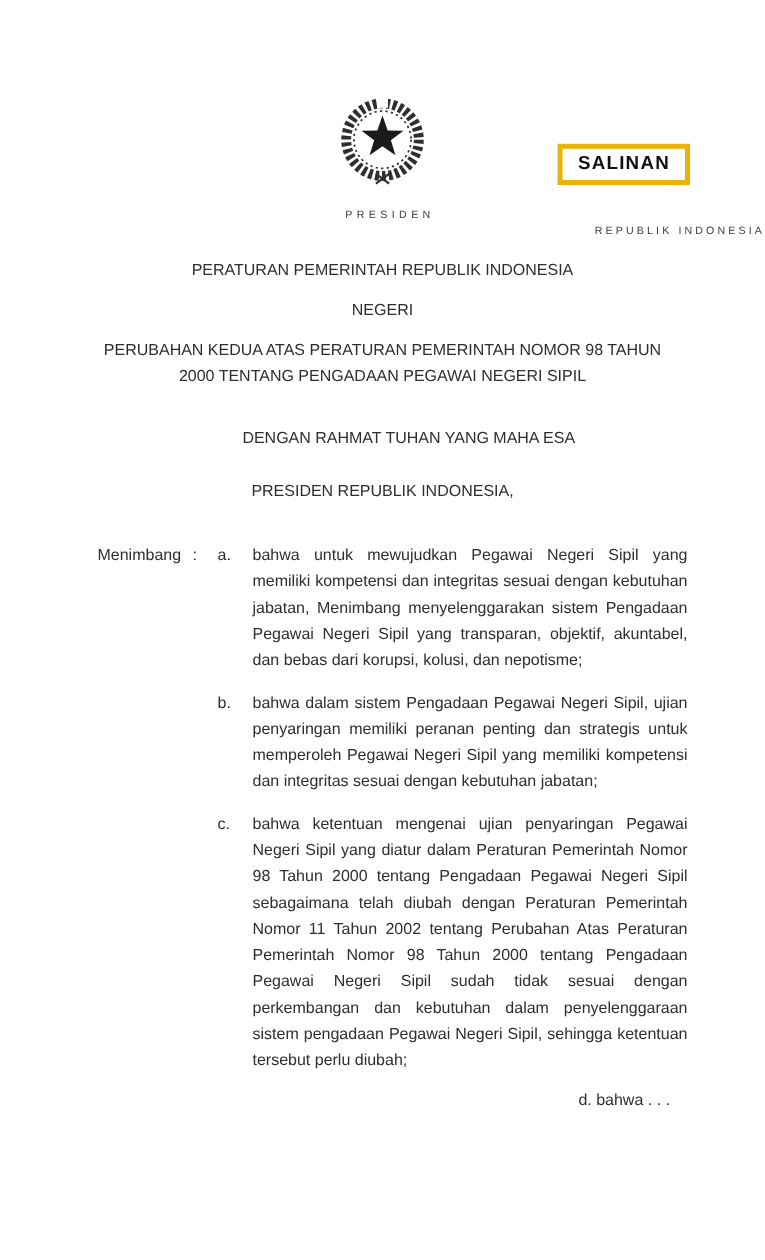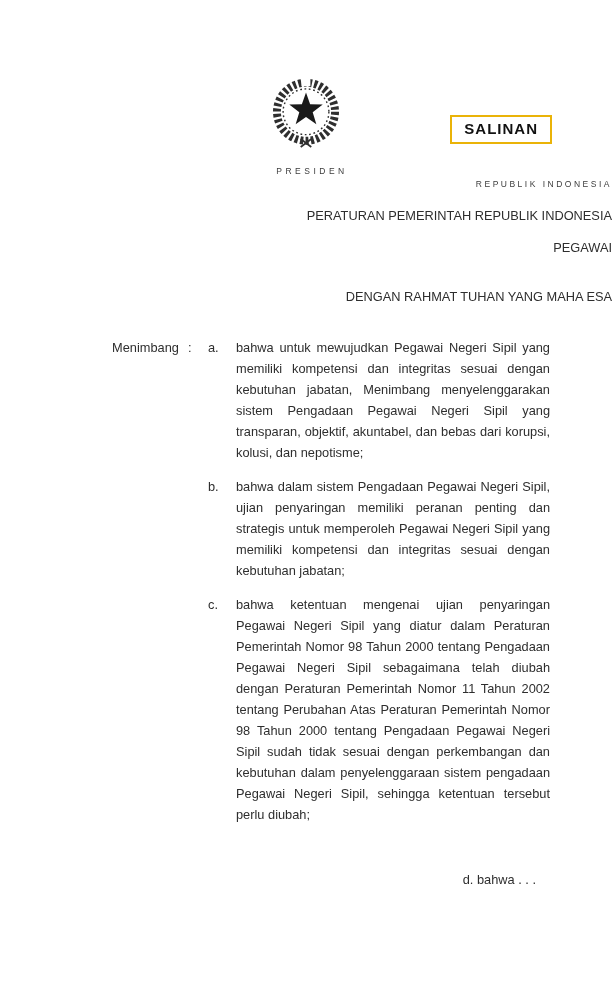--- a/index.html
+++ b/index.html
@@ -6,43 +6,43 @@
   html,body { background:#ffffff; }
   .page {
     width:612px; height:1008px; position:relative; margin:0 auto;
     background:#ffffff; color:#2e2e2e; overflow:hidden;
     font-family:"Liberation Sans", sans-serif;
   }
 
   
   .stamp {
     position:absolute; top:115px; right:60px;
-    border:2px solid #eab308; padding:3px 12px 4px 12px; background:#fff;
+    border:4px solid #eab308; padding:3px 12px 4px 12px; background:#fff;
   }
   .stamp span { font-weight:bold; font-size:15px; letter-spacing:1px; color:#111; }
 
   
   .emblem { padding-top:66px; display:flex; justify-content:center; }
 
   
   .letterhead { text-align:center; margin-top:12px; color:#3c3c3c;padding-left:12px; }
   .lh1 { font-size:8.5px; letter-spacing:3.5px; }
   .lh2 { font-size:8.5px; letter-spacing:2.5px; margin-top:3px;text-align:right; }
 
   
   .titleblock { text-align:center; margin-top:16px; font-size:12.8px; color:#2e2e2e; }
-  .titleblock p { margin:11px auto 0 auto; line-height:21px;text-align:right; }
+  .titleblock p { margin:11px auto 0 auto; line-height:21px; }
   .t-subject { max-width:452px; }
   .t-invocation { margin-top:28px !important;padding-left:42px; }
   .t-authority { margin-top:22px !important; }
 
   
   .menimbang {
     display:flex; align-items:flex-start;
-    margin-top:30px; padding:0 62px 0 112px;
+    margin-top:30px; padding:0 62px 0 78px;
     font-size:12.8px; line-height:21px;justify-content:center;
   }
   .m-label { flex:0 0 72px; }
   .m-colon { flex:0 0 24px; text-align:left; padding-left:4px; }
   .m-items { flex:1 1 auto; }
   .m-item { display:flex; margin-bottom:13px; }
   .m-item:last-child { margin-bottom:0; }
   .m-letter { flex:0 0 28px; }
   .m-text { flex:1 1 auto; text-align:justify; }
 
@@ -76,22 +76,24 @@
     </svg>
   </div>
 
   <div class="letterhead">
     <div class="lh1">PRESIDEN</div>
     <div class="lh2">REPUBLIK INDONESIA</div>
   </div>
 
   <div class="titleblock">
     <p class="t-line1">PERATURAN PEMERINTAH REPUBLIK INDONESIA</p>
-    <p class="t-line3">PEGAWAI</p>
+    <p class="t-line3">NEGERI</p>
+    <p class="t-subject">PERUBAHAN KEDUA ATAS PERATURAN PEMERINTAH NOMOR 98 TAHUN 2000 TENTANG PENGADAAN PEGAWAI NEGERI SIPIL</p>
     <p class="t-invocation">DENGAN RAHMAT TUHAN YANG MAHA ESA</p>
+    <p class="t-authority">PRESIDEN REPUBLIK INDONESIA,</p>
   </div>
 
   <div class="menimbang">
     <div class="m-label">Menimbang</div>
     <div class="m-colon">:</div>
     <div class="m-items">
 
       <div class="m-item">
         <div class="m-letter">a.</div>
         <div class="m-text">bahwa untuk mewujudkan Pegawai Negeri Sipil yang memiliki kompetensi dan integritas sesuai dengan kebutuhan jabatan, Menimbang menyelenggarakan sistem Pengadaan Pegawai Negeri Sipil yang transparan, objektif, akuntabel, dan bebas dari korupsi, kolusi, dan nepotisme;</div>

